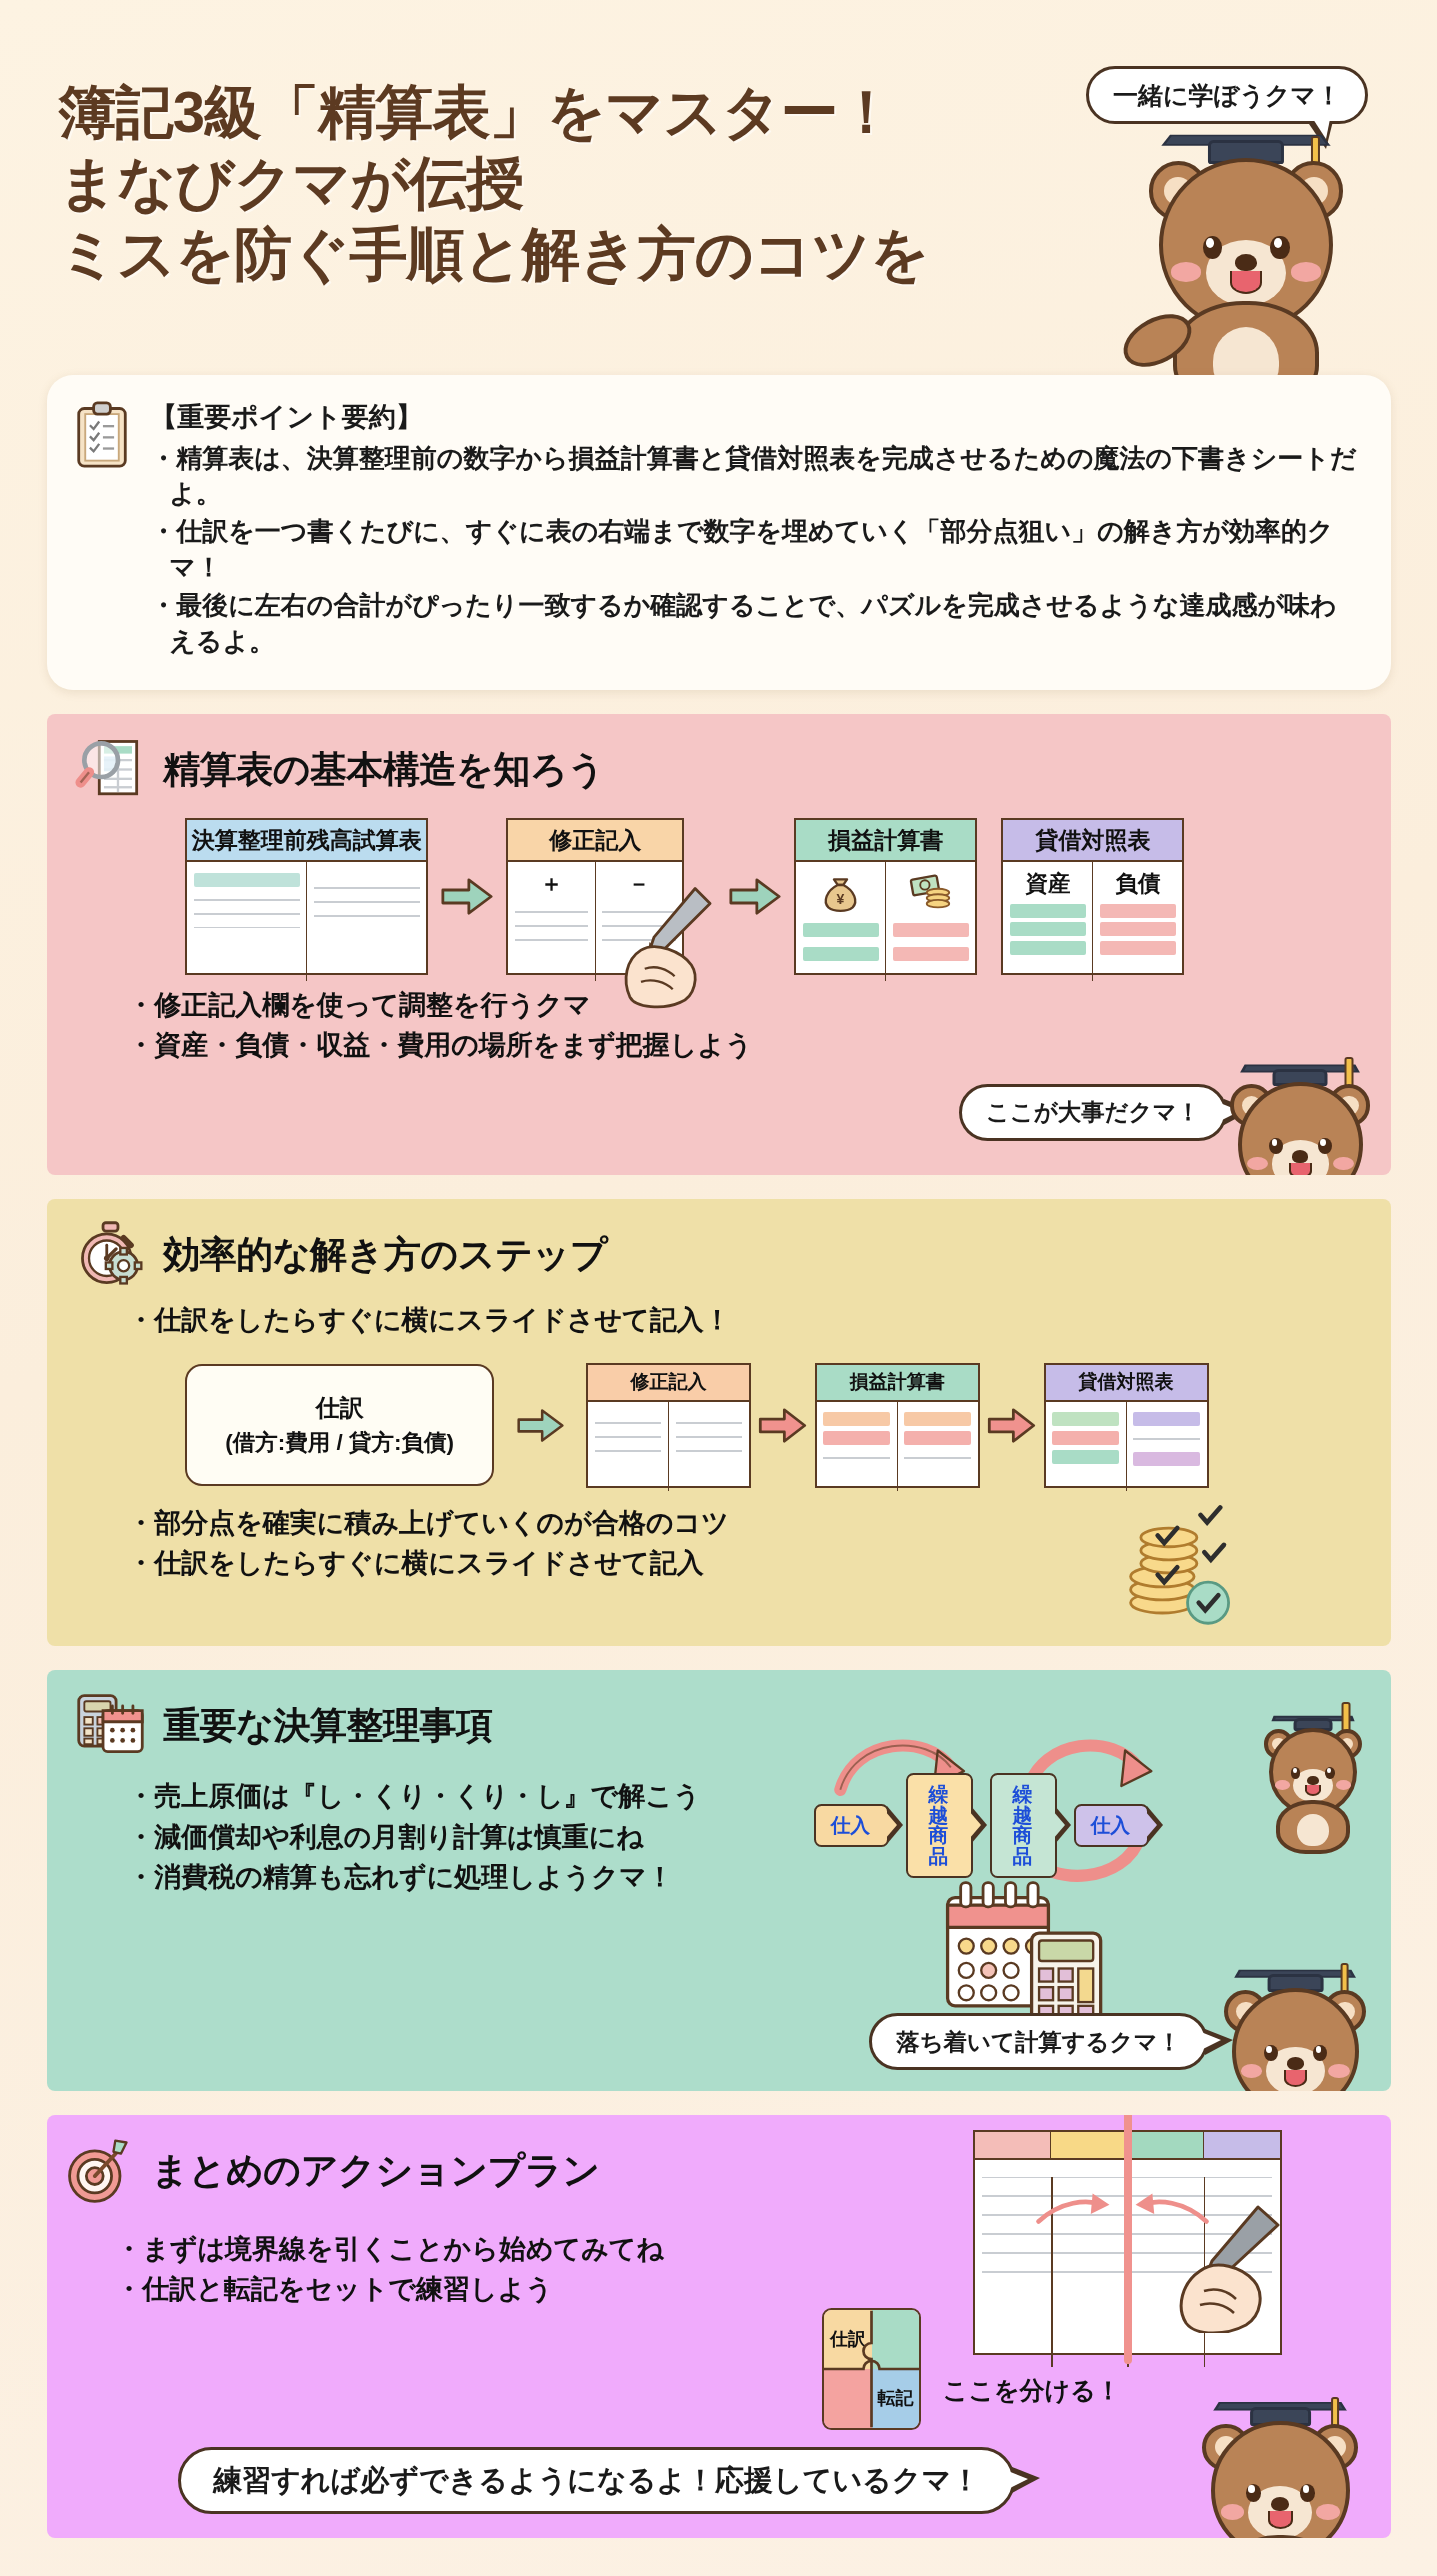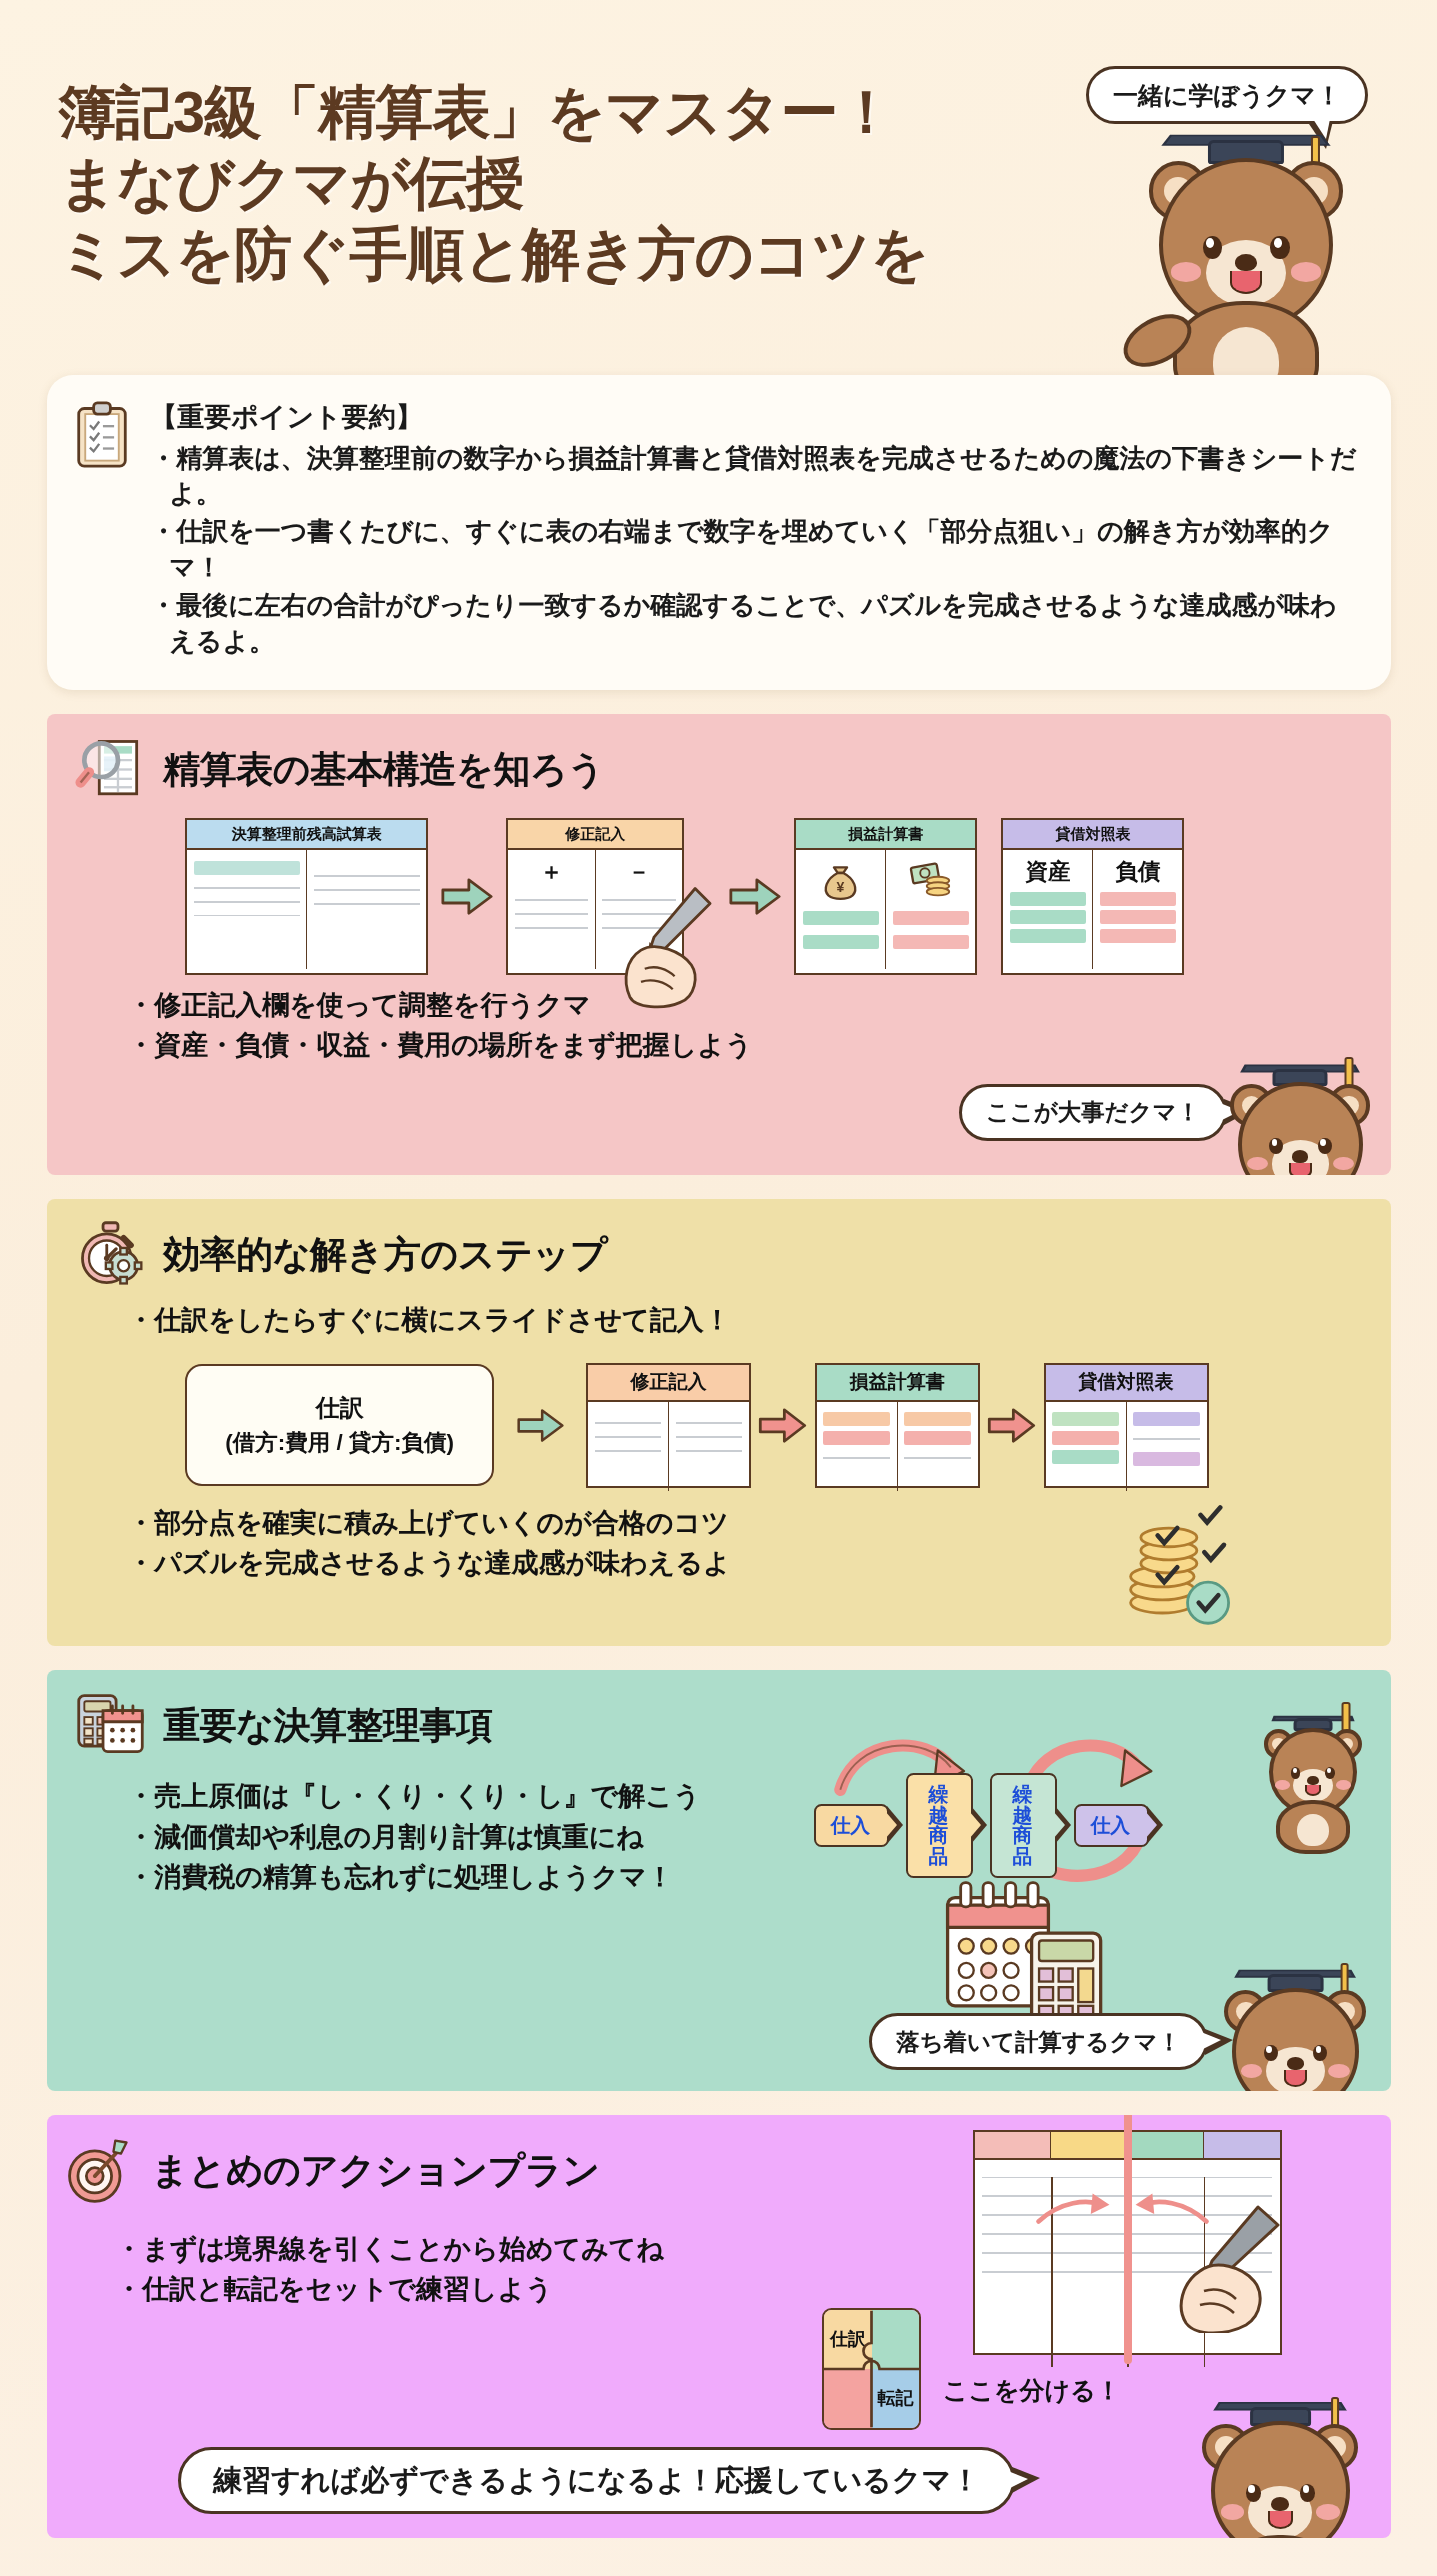--- a/index.html
+++ b/index.html
@@ -157,21 +157,21 @@
   .sec-head h3 { font-size: 37px; font-weight: 900; color: #111; letter-spacing: -0.5px; }
   .bullets { list-style: none; padding-left: 52px; }
   .bullets li {
     font-size: 27px; font-weight: 800; color: #111; line-height: 1.5;
     text-indent: -20.6px; padding-left: 20.6px;
   }
 
   
   .mini-tbl { border: 2.8px solid #5A3A22; background: #fff; }
   .mini-tbl .cap {
-    font-size: 15px; font-weight: 900; text-align: center; padding: 4.7px 3.7px;
+    font-size: 23px; font-weight: 900; text-align: center; padding: 4.7px 3.7px;
     border-bottom: 2.8px solid #5A3A22; color: #111; white-space: nowrap;
   }
   .mini-tbl .cols { display: flex; height: 100%; }
   .mini-tbl .col { flex: 1; position: relative; padding: 5.6px 6.6px; }
   .mini-tbl .col + .col { border-left: 1.9px solid #5A3A22; }
   .mini-tbl .rule { height: 1.9px; background: #C9CDD2; margin: 12px 0; }
   .mini-tbl .band { height: 14px; border-radius: 1.9px; margin: 4.7px 0; }
   .mini-tbl .sub {
     font-size: 22.5px; font-weight: 900; text-align: center; color: #111;
   }
@@ -545,21 +545,21 @@
               <div class="band" style="background:#C6BCE8;"></div>
               <div class="rule"></div>
               <div class="band" style="background:#D9B9E0;"></div>
             </div>
         </div>
       </div>
     </div>
 
     <ul class="bullets" style="line-height:2.0;">
       <li>・部分点を確実に積み上げていくのが合格のコツ</li>
-      <li>・パズルを完成させるような達成感が味わえるよ</li>
+      <li>・仕訳をしたらすぐに横にスライドさせて記入</li>
     </ul>
 
     <div style="position:absolute; right:140px; bottom:19px; width:140px; height:140px;">
       <svg viewBox="0 0 150 150" style="width:100%;height:100%;">
         <g stroke="#B07C2E" stroke-width="3" fill="#F8D98B">
           <ellipse cx="55" cy="124" rx="34" ry="11"></ellipse>
             <ellipse cx="55" cy="110" rx="34" ry="11"></ellipse>
           <ellipse cx="55" cy="96" rx="34" ry="11"></ellipse>
             <ellipse cx="62" cy="82" rx="30" ry="10"></ellipse>
           <ellipse cx="62" cy="68" rx="30" ry="10"></ellipse>

